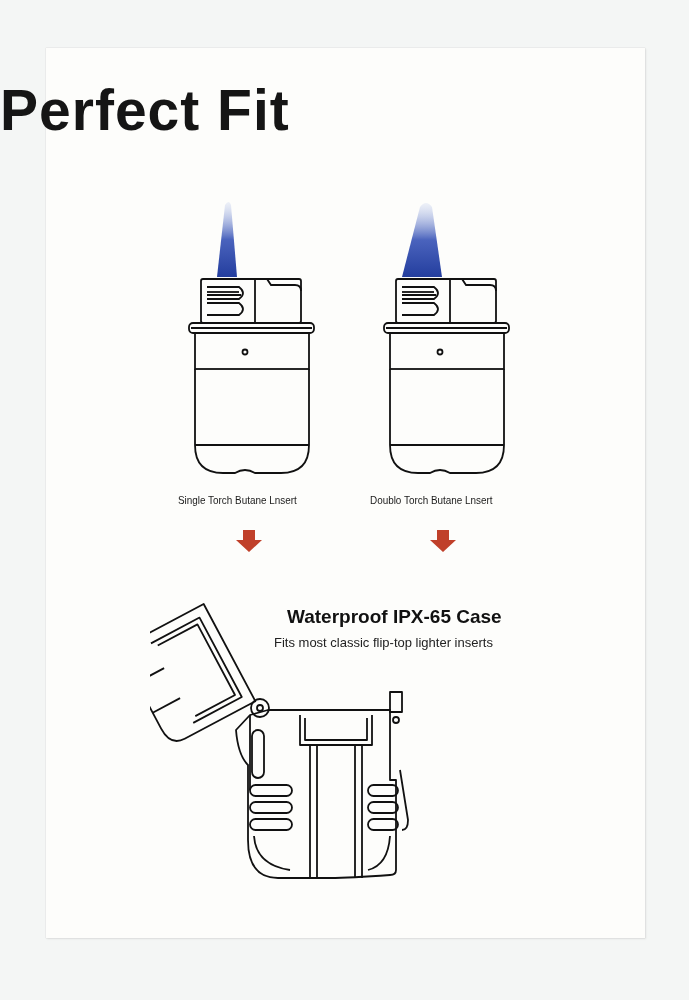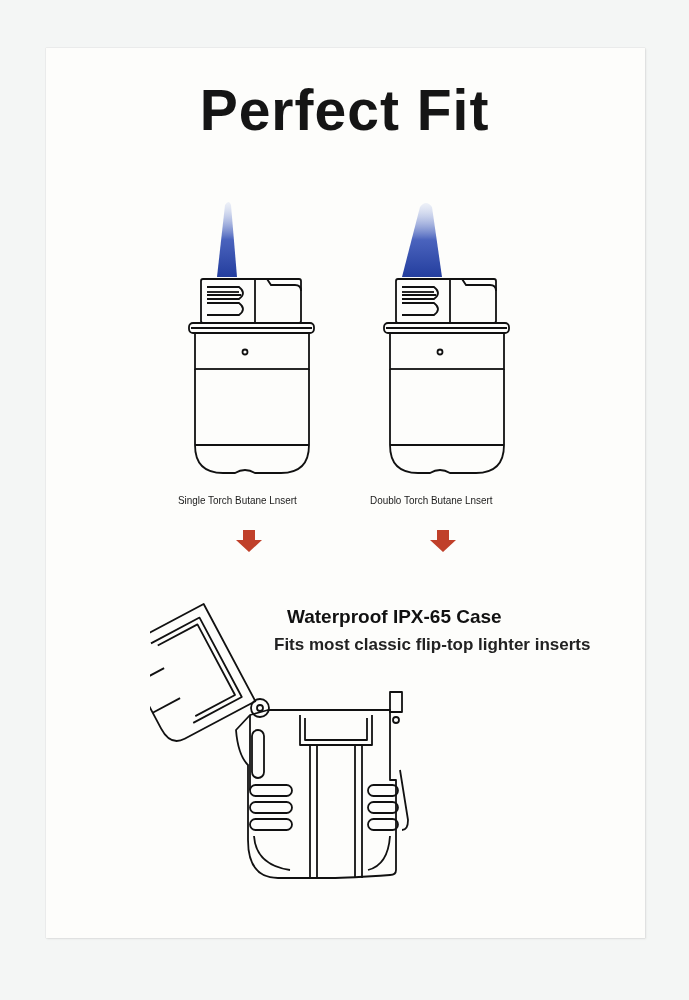--- a/index.html
+++ b/index.html
@@ -1,25 +1,25 @@
 <!DOCTYPE html>
 <html><head>
 <meta charset="utf-8">
 <style>
   html,body{margin:0;padding:0;}
   body{width:689px;height:1000px;background:#f4f6f5;position:relative;overflow:hidden;font-family:"Liberation Sans",sans-serif;}
   .card{position:absolute;left:46px;top:48px;width:599px;height:890px;background:#fdfdfb;
         box-shadow:0 0 1px #bbb, 1px 1px 2px rgba(0,0,0,0.08);}
-  .title{position:absolute;left:0;width:100%;top:82px;text-align:center;font-weight:bold;font-size:57px;
+  .title{position:absolute;left:0;width:100%;top:82px;text-align:left;font-weight:bold;font-size:57px;
          color:#151515;letter-spacing:1px;margin:0;line-height:1;}
   .fig{position:absolute;}
   .label{position:absolute;font-size:11px;color:#1a1a1a;white-space:nowrap;transform:scaleX(0.9);transform-origin:left top;}
   .arrow{position:absolute;}
   .case-title{position:absolute;left:287px;top:606px;font-size:19px;font-weight:bold;color:#111;white-space:nowrap;}
-  .case-sub{position:absolute;left:274px;top:635px;font-size:17px;font-weight:bold;color:#222;white-space:nowrap;}
+  .case-sub{position:absolute;left:274px;top:635px;font-size:13px;font-weight:normal;color:#222;white-space:nowrap;}
 </style>
 </head>
 <body>
 
 <div class="card"></div>
 
 <h1 class="title">Perfect Fit</h1>
 
 <svg class="fig" style="left:185px;top:195px" width="130" height="290" viewBox="0 0 130 290">
   <defs>

